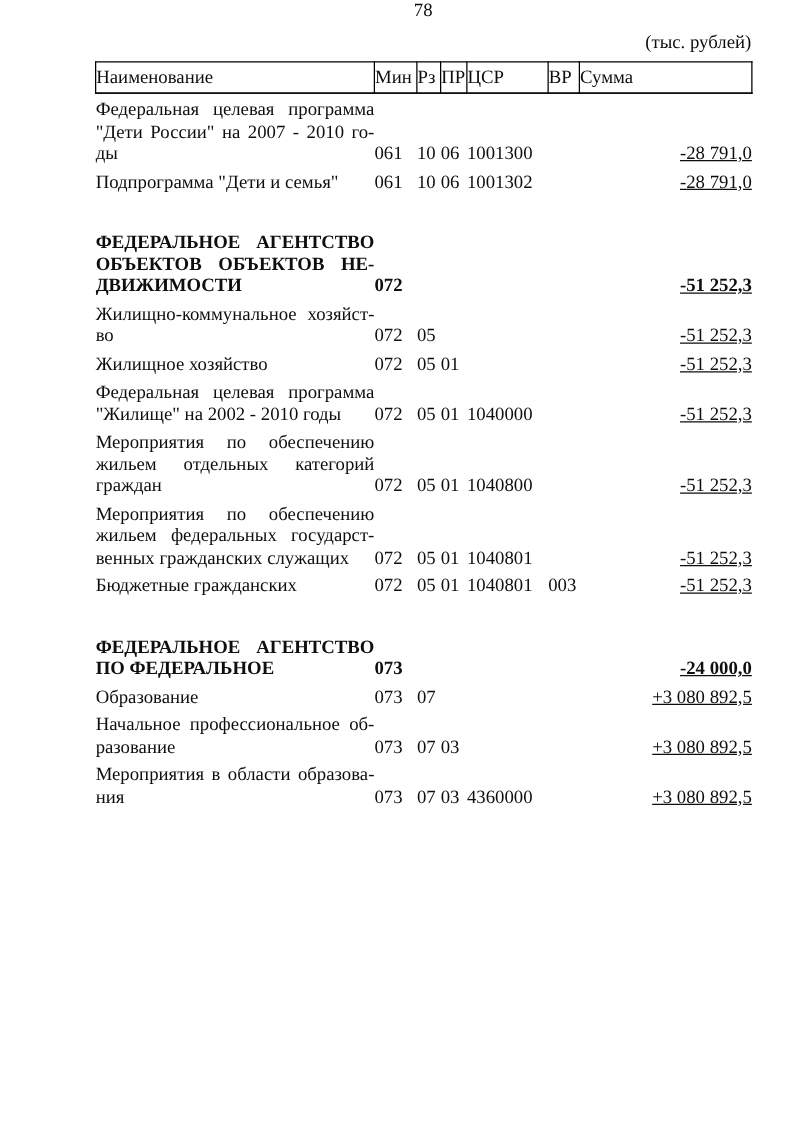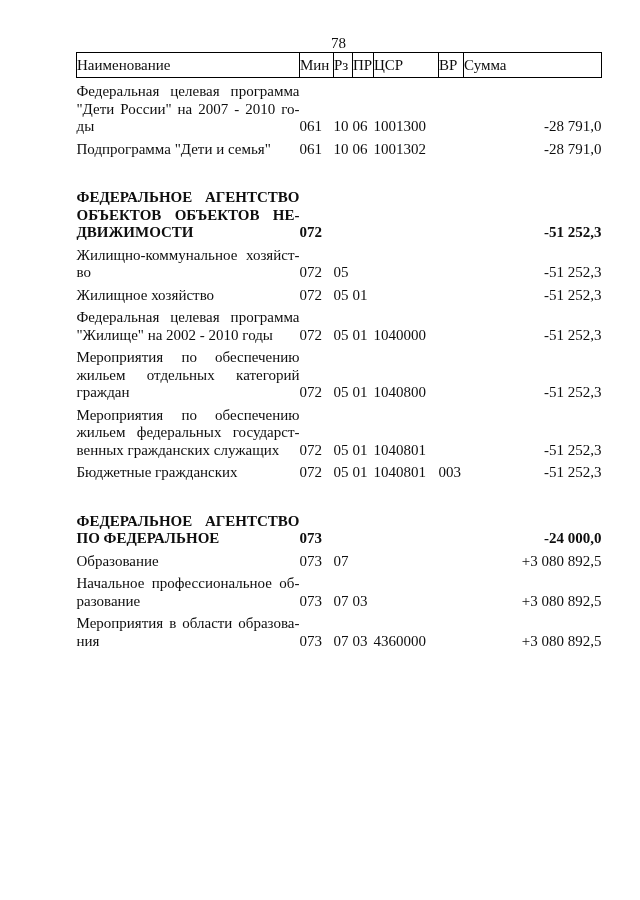--- a/index.html
+++ b/index.html
@@ -18,21 +18,20 @@
     position: relative;
     width: 640px;
     height: 900px;
     background: #ffffff;
   }
   .content {
     margin-left: 76px;
     width: 525px;
   }
   .page-number {
-    padding-top: 34px;
     text-align: center;
     font-size: 15px;
     line-height: 18px;
   }
   .units-note {
     margin-top: 7px;
     margin-bottom: 6px;
     text-align: right;
     font-size: 15px;
     line-height: 18px;
@@ -69,30 +68,31 @@
     text-align-last: justify;
   }
   td.c-name .lline {
     text-align: left;
   }
   td.c-min { padding-left: 16px; }
   td.c-rz  { padding-left: 7px;  }
   td.c-pr  { padding-left: 11px; }
   td.c-csr { padding-left: 15px; }
   td.c-vr  { padding-left: 22px; }
-  td.c-sum { text-align: right; padding-right: 0; }
+  td.c-sum { text-align: right; padding-right: 0; text-decoration: underline; }
   tr.bold td { font-weight: bold; }
   tr.section-start td { padding-top: 31px; }
 </style>
 </head>
 <body>
 
 <div class="page">
   <div class="content">
     <div class="page-number">78</div>
+    <div class="units-note">(тыс. рублей)</div>
     <table class="budget-table">
       <colgroup>
         <col style="width:223px">
         <col style="width:34px">
         <col style="width:19px">
         <col style="width:21px">
         <col style="width:65px">
         <col style="width:25px">
         <col style="width:138px">
       </colgroup>

